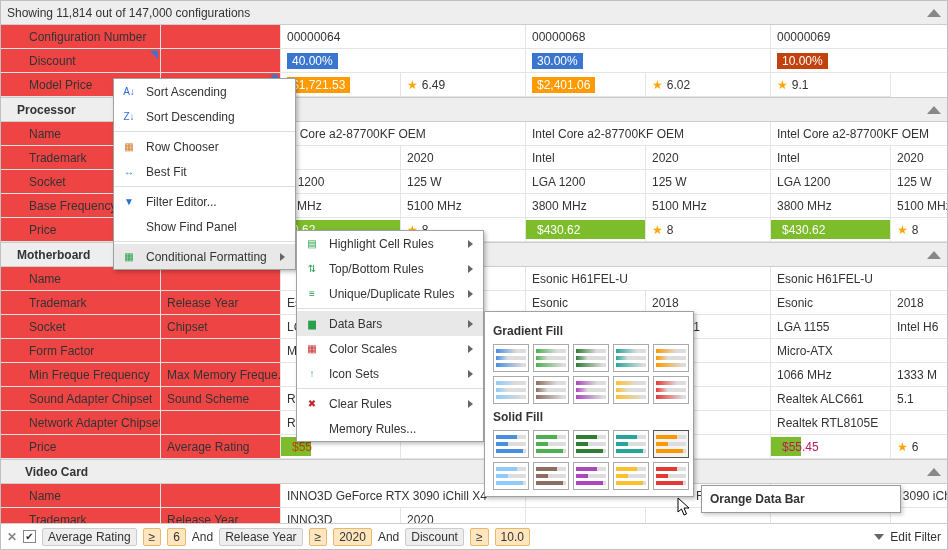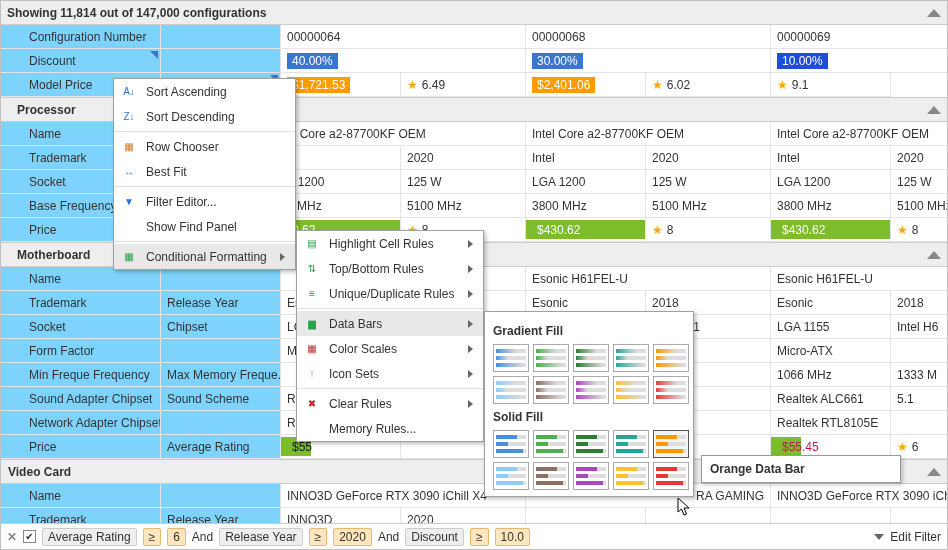--- a/index.html
+++ b/index.html
@@ -1,26 +1,26 @@
 <!DOCTYPE html>
 <html><head>
 <meta charset="utf-8">
 <style>
   html,body{margin:0;padding:0;font-family:"Segoe UI",Tahoma,Arial,sans-serif;font-size:12px;color:#333;background:#fff;width:948px}
   *{box-sizing:border-box}
   .root{border:1px solid #c0c0c0;width:948px;height:550px;position:relative;overflow:hidden}
-  .hdr{display:flex;align-items:center;height:24px;background:#eee;border-bottom:1px solid #ccc;font-weight:bold;padding:0 6px}
+  .hdr{display:flex;align-items:center;height:24px;background:#eee;border-bottom:1px solid #ccc;font-weight:normal;padding:0 6px}
   .spacer{flex:1}
   .chev{width:0;height:0;display:inline-block;vertical-align:middle}
   .chev-down{border-left:5px solid transparent;border-right:5px solid transparent;border-top:6px solid #666}
   .chev-big-up{border-left:7px solid transparent;border-right:7px solid transparent;border-bottom:8px solid #888}
   .chev-r{border-top:4px solid transparent;border-bottom:4px solid transparent;border-left:5px solid #666}
   .table{display:grid;grid-template-columns:160px 120px 120px 125px 120px 125px 120px 125px;border-bottom:1px solid #ccc}
   .cell{height:24px;display:flex;align-items:center;padding:0 6px;border-bottom:1px solid #e4e4e4;border-right:1px solid #e4e4e4;white-space:nowrap;overflow:hidden}
-  .cell.colh{background:#7dd3fc;}
+  .cell.colh{background:#ef4444;}
   .cell.indent{padding-left:28px}
   .triangle{position:absolute;right:2px;top:2px;width:0;height:0;border-left:8px solid transparent;border-top:8px solid #3a76d0}
   .rel{position:relative}
   .blue{background:#3a76d0;color:#fff;padding:1px 5px;display:inline-block}
   .orgbox{background:#ff9b00;color:#fff;padding:1px 5px}
   .greenbar{position:absolute;left:0;top:2px;bottom:2px;background:#7dbd2b;z-index:0}
   .over{position:relative;z-index:1;padding:0 5px;color:#fff}
   .star{color:#ffa500;margin-right:4px}
   
   .menu{position:absolute;background:#fff;border:1px solid #a0a0a0;box-shadow:2px 2px 4px rgba(0,0,0,.25);z-index:10}
@@ -71,21 +71,21 @@
         <span class="triangle"></span>
       </div>
       <div class="cell colh"></div>
     <div class="cell" style="grid-column:span 2">
         <span class="blue">40.00%</span>
       </div>
     <div class="cell" style="grid-column:span 2">
         <span class="blue">30.00%</span>
       </div>
     <div class="cell" style="grid-column:span 2">
-        <span class="blue" style="background:#1d4ed8">10.00%</span>
+        <span class="blue" style="background:#c2410c">10.00%</span>
       </div>
 
     <div class="cell colh indent">Model Price</div>
     <div class="cell colh rel">
         <span>Average Rating</span>
         <span class="triangle"></span>
       </div>
     <div class="cell">
         <span class="orgbox">$1,721.53</span>
       </div>
@@ -238,36 +238,36 @@
       <div class="cell"></div>
     <div class="cell"></div>
       <div class="cell"></div>
     <div class="cell">Realtek RTL8105E</div>
       <div class="cell"></div>
 
     <div class="cell colh indent">Price</div>
       <div class="cell colh">Average Rating</div>
     <div class="cell rel">
         <span class="greenbar" style="width:25%"></span>
-        <span class="over" style="color:#0f172a">$55</span>
+        <span class="over" style="color:#c2410c">$55</span>
       </div>
       <div class="cell"></div>
     <div class="cell"></div>
       <div class="cell"></div>
     <div class="cell rel">
         <span class="greenbar" style="width:25%"></span>
         <span class="over" style="color:#be185d">$55.45</span>
       </div>
       <div class="cell">
         <span class="star">★</span>
         <span>6</span>
       </div>
   </div>
 
-  <div class="hdr" style="font-weight:bold;padding-left:7px">
+  <div class="hdr" style="font-weight:bold;padding-left:24px">
     <span>Video Card</span>
       <span class="spacer"></span>
       <span class="chev chev-big-up"></span>
   </div>
   <div class="table">
     <div class="cell colh indent">Name</div>
       <div class="cell colh"></div>
     <div class="cell" style="grid-column:span 2">INNO3D GeForce RTX 3090 iChill X4</div>
     <div class="cell" style="grid-column:span 2;text-align:right;justify-content:flex-end">RA GAMING</div>
     <div class="cell" style="grid-column:span 2">INNO3D GeForce RTX 3090 iChill</div>
@@ -590,21 +590,21 @@
           <div class="gbar">
             <span style="width:40%;background:#e53935"></span>
           </div>
           <div class="gbar">
             <span style="width:90%;background:#e53935"></span>
           </div>
         </div>
     </div>
   </div>
 
-  <div class="tip" style="left:700px;top:454px">
+  <div class="tip" style="left:700px;top:484px">
     <b>Orange Data Bar</b><br>
   </div>
 
   <div class="cursor" style="left:676px;top:496px">
     <svg width="16" height="20" viewBox="0 0 16 20">
         <path d="M1 1 L1 15 L4.5 12 L7 18 L9.5 17 L7 11 L12 11 Z" fill="#fff" stroke="#000" stroke-width="1"></path>
       </svg>
   </div>
 
   <div class="fbar">

